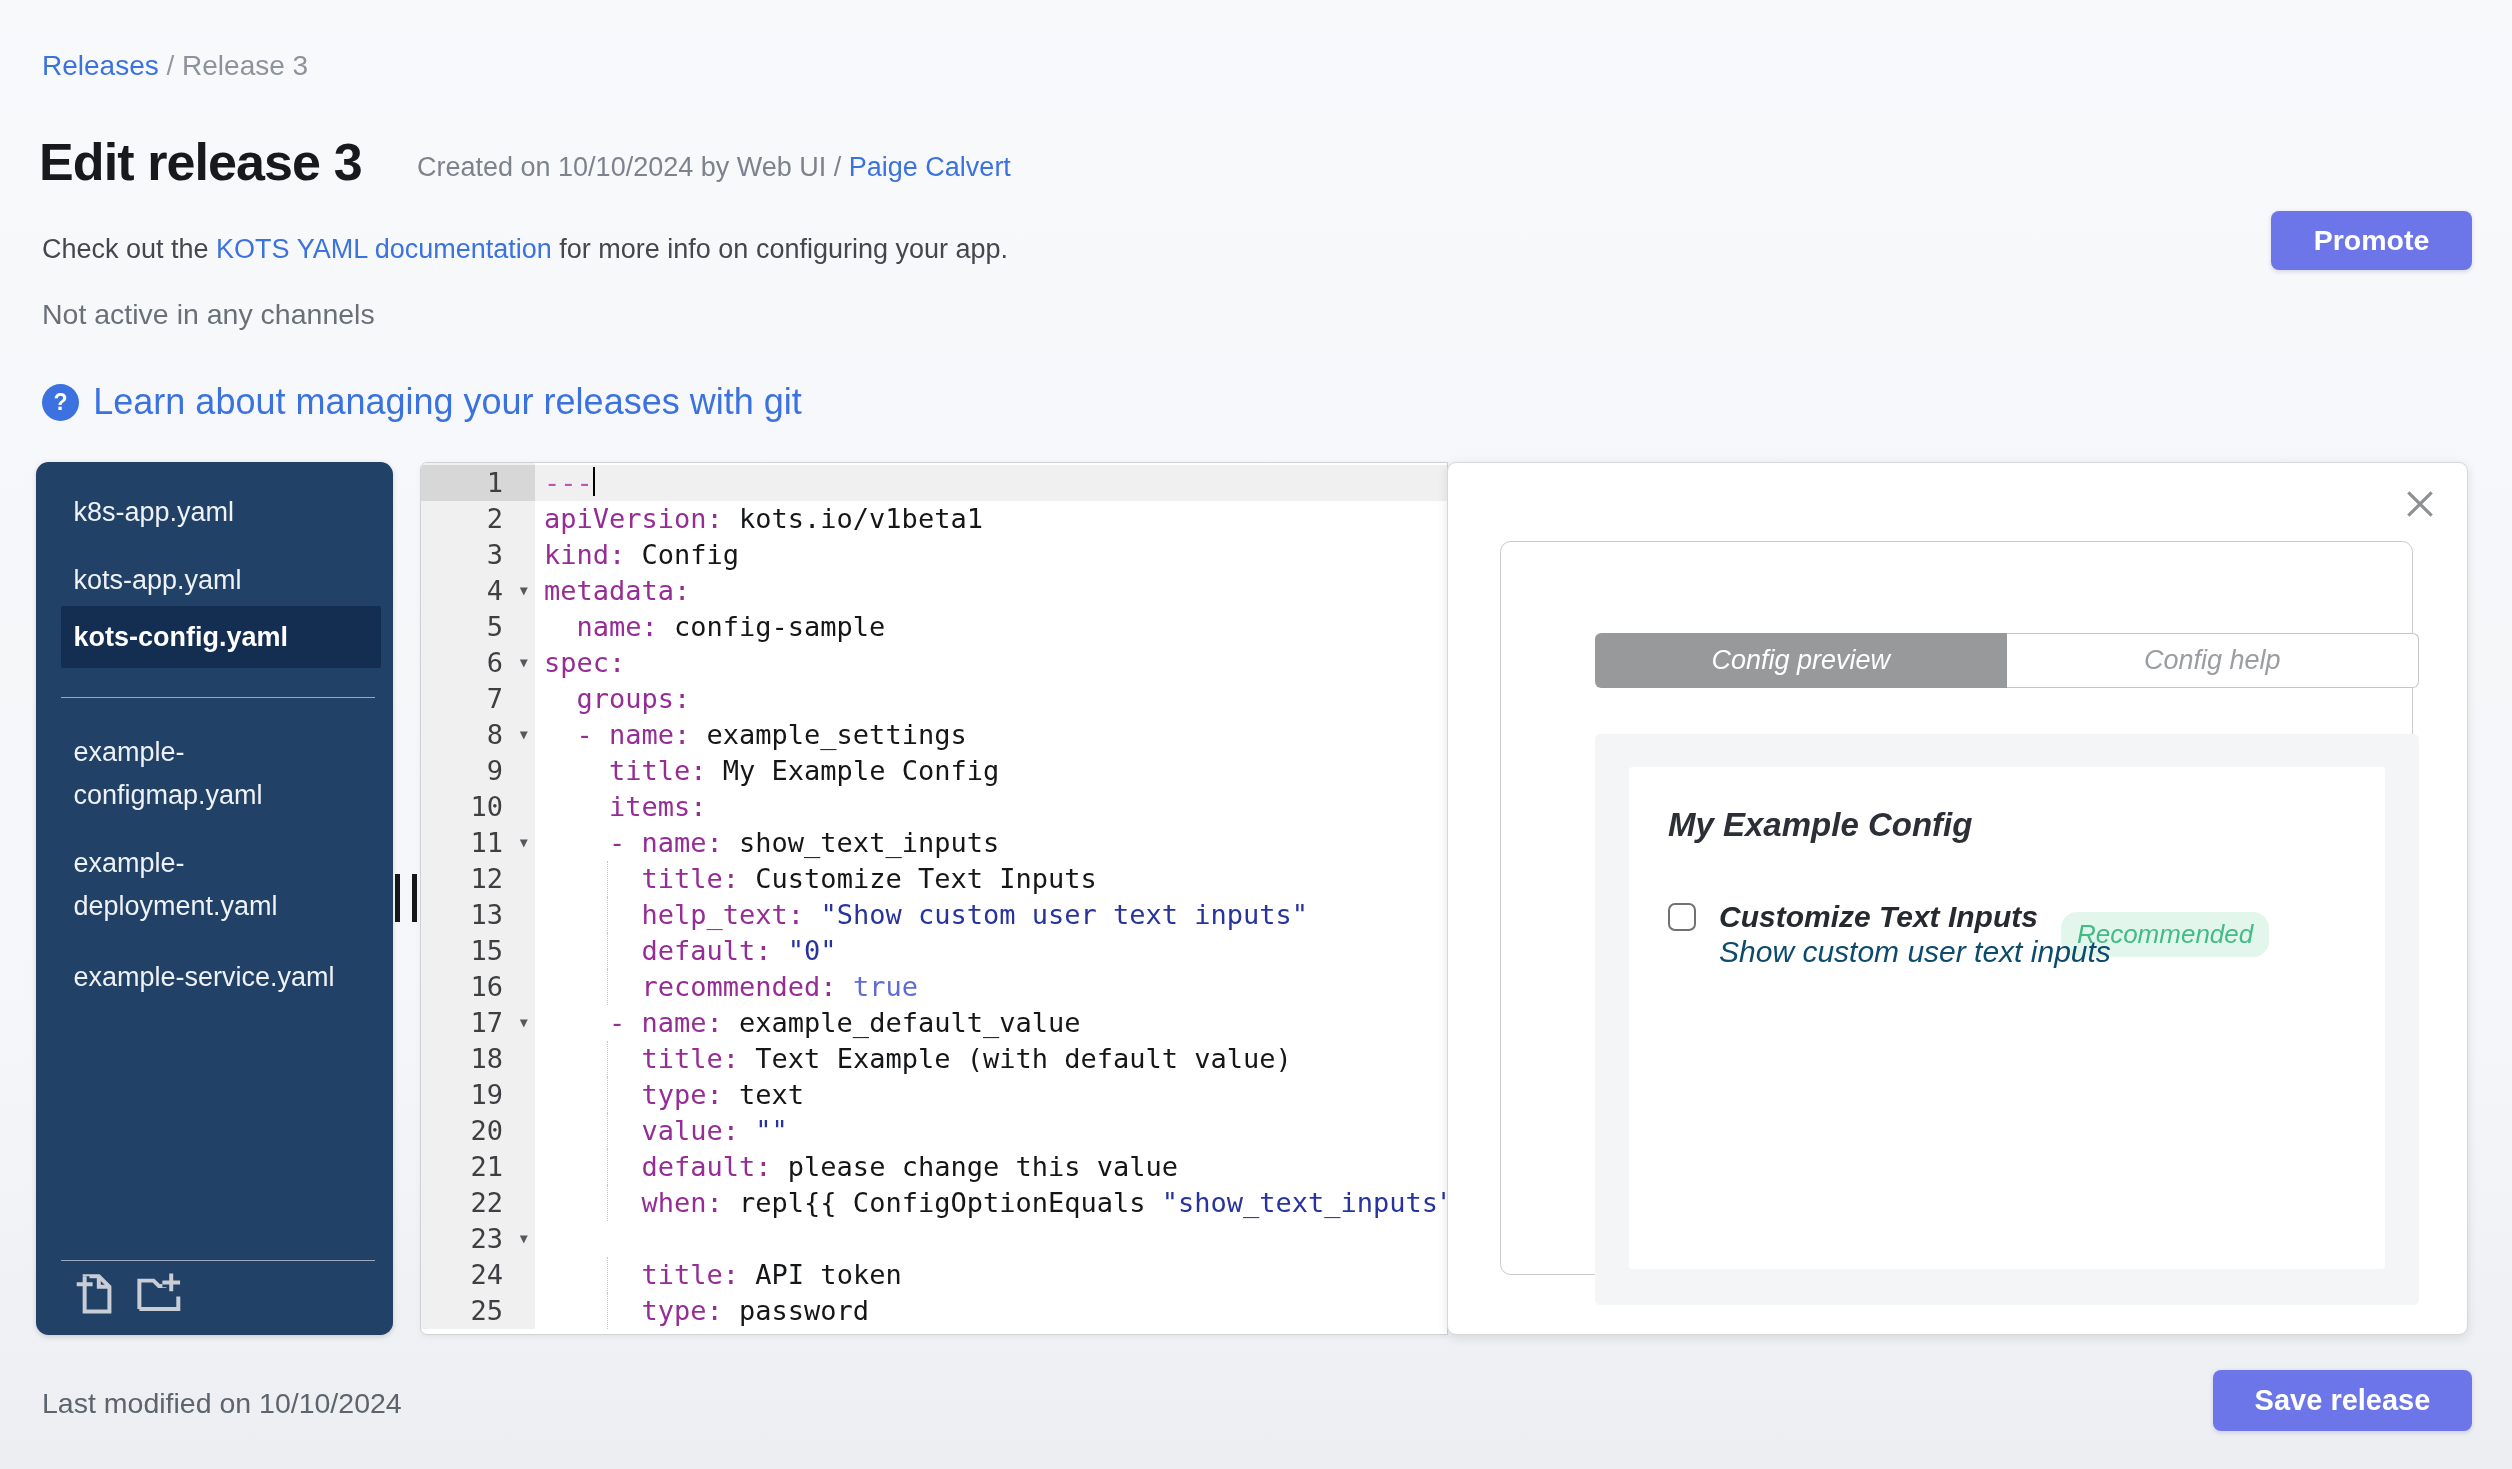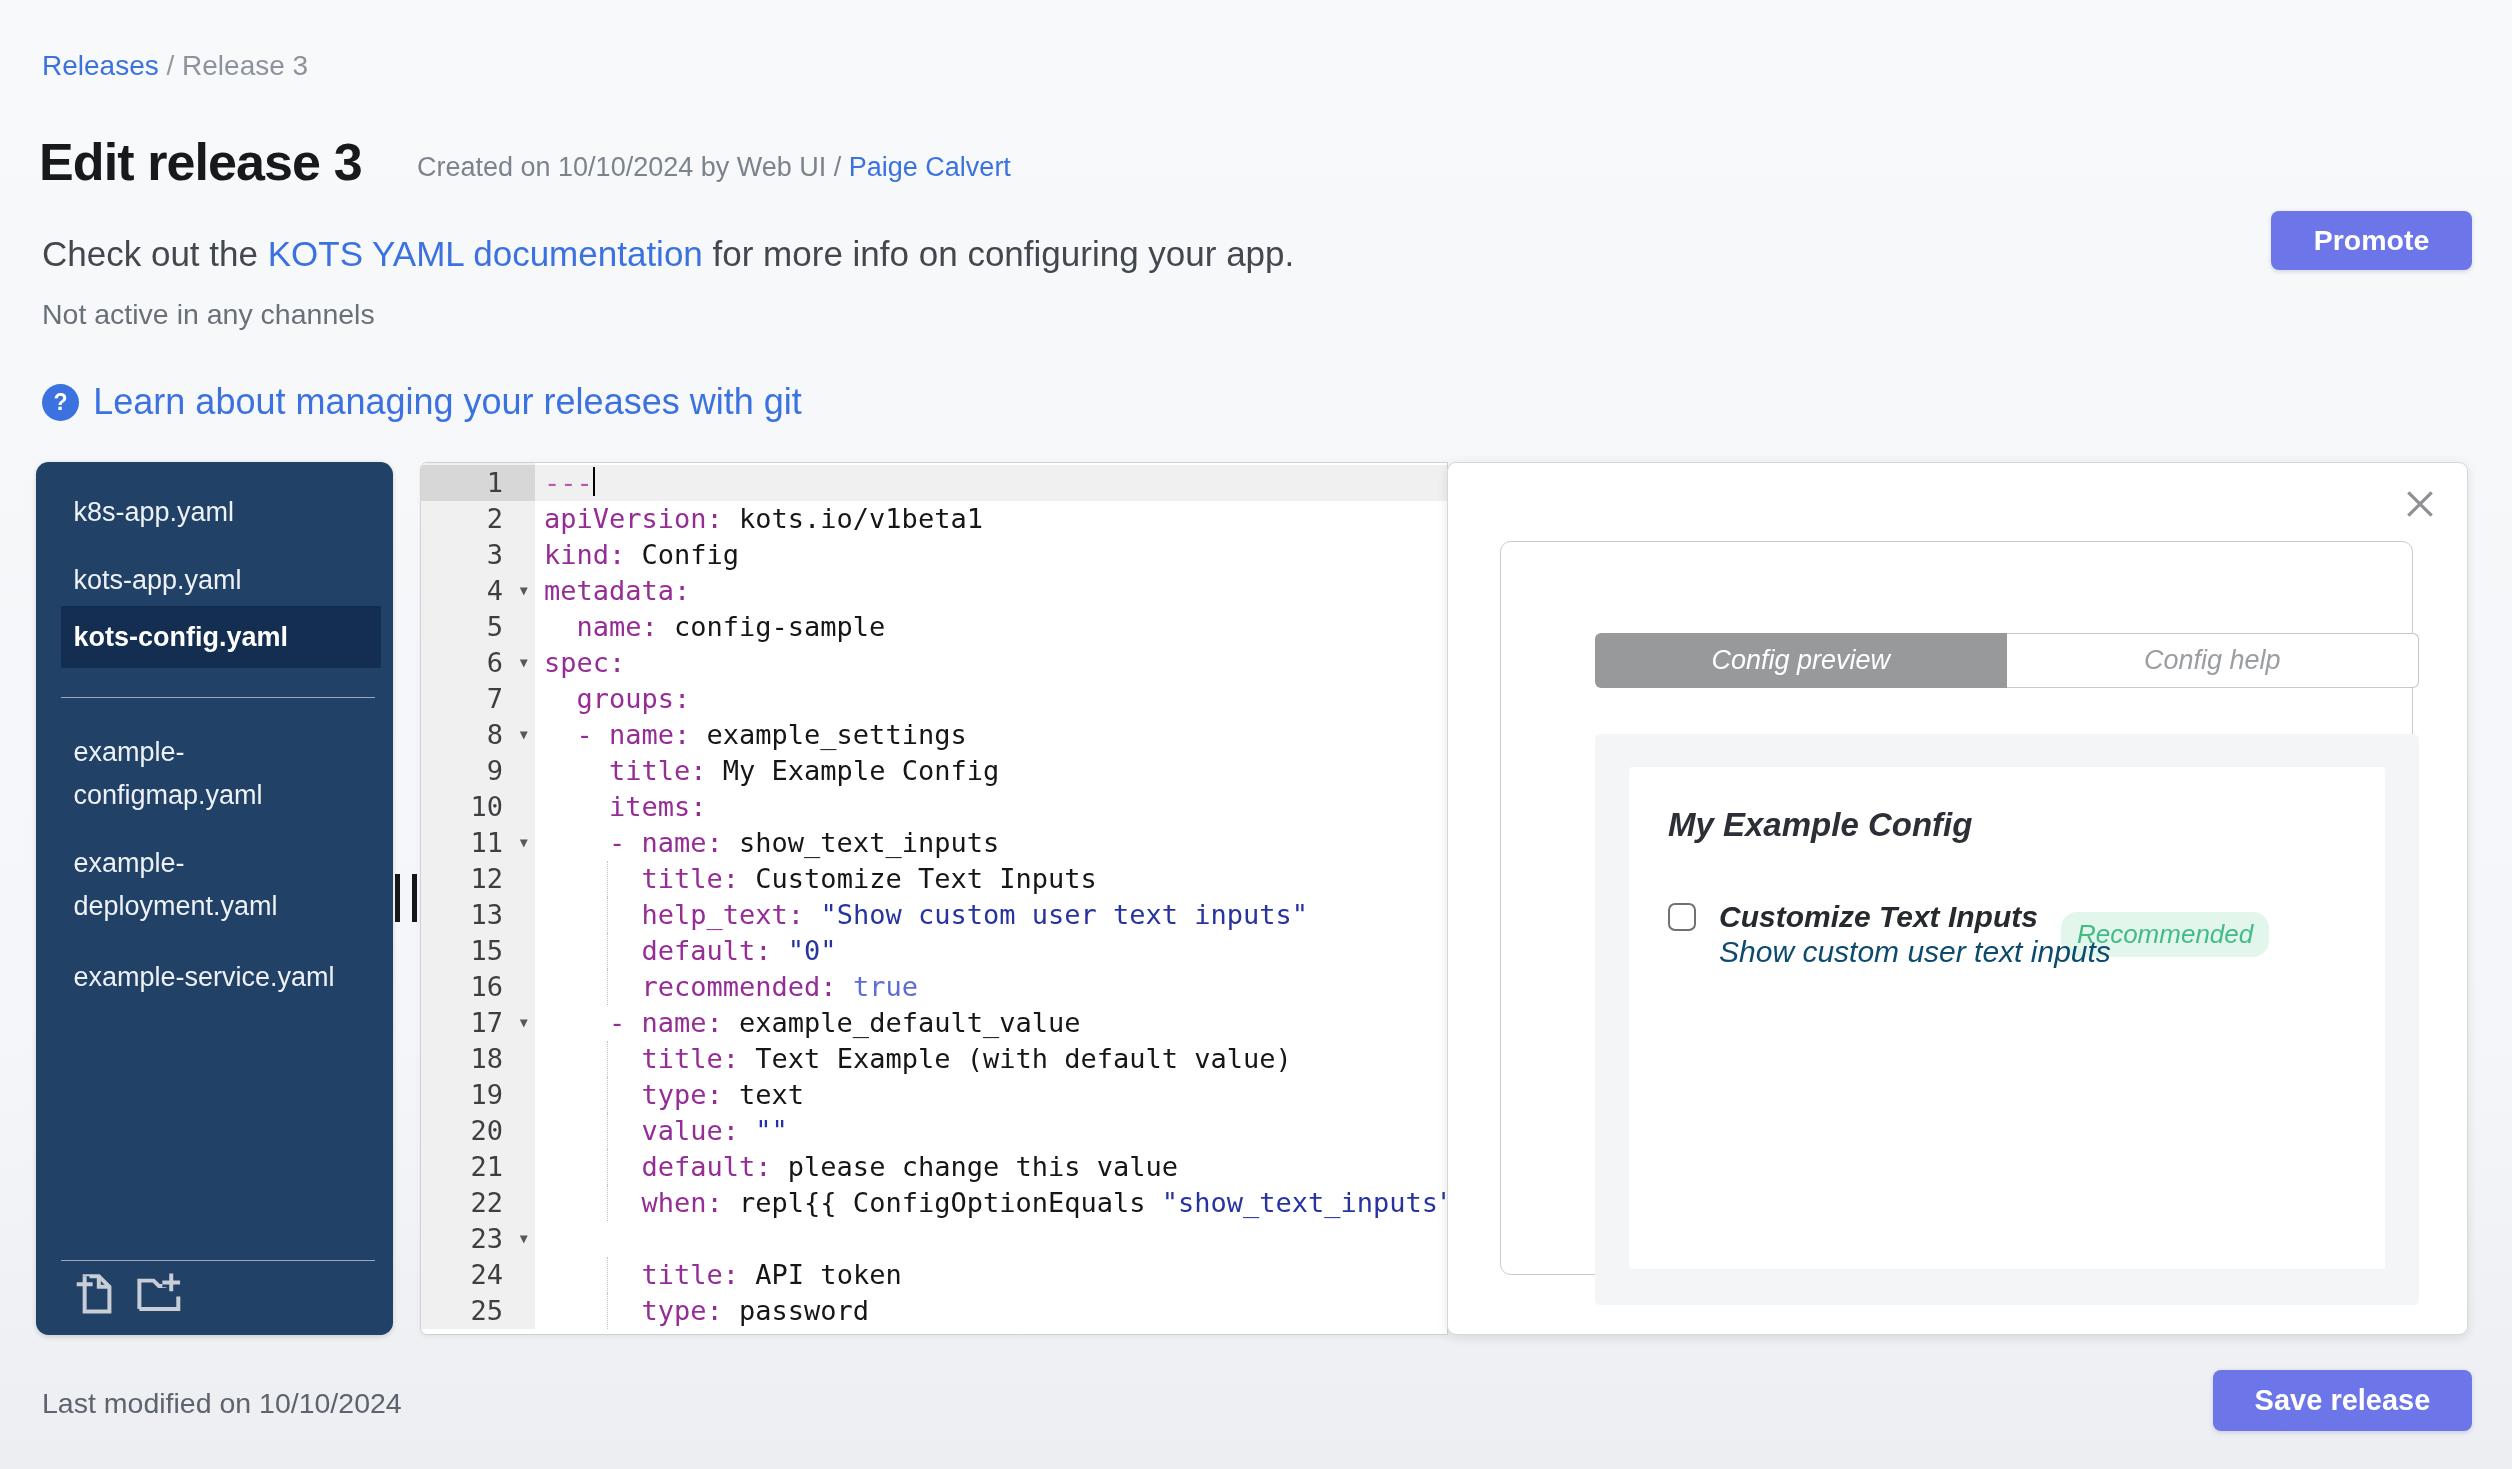--- a/index.html
+++ b/index.html
@@ -11,21 +11,21 @@
   }
   .abs { position:absolute; }
 
   
   .breadcrumb { left:42px; top:50px; font-size:28px; color:#9299a3; }
   .breadcrumb .lnk { color:var(--link); cursor:pointer; }
   .breadcrumb .cur { color:#8d939c; }
   .page-title { left:39px; top:132px; font-size:52px; font-weight:800; color:#17191d; letter-spacing:-0.9px; }
   .created { left:417px; top:152px; font-size:27px; color:#7d838d; }
   .created .lnk { color:var(--link); cursor:pointer; }
-  .doc-line { left:42px; top:234px; font-size:35px; color:#43474e; }
+  .doc-line { left:42px; top:234px; font-size:27px; color:#43474e; }
   .doc-line .lnk { color:var(--link); cursor:pointer; }
   .status-line { left:42px; top:298px; font-size:28.5px; color:#6a7078; }
   .git-row { left:42px; top:381px; display:flex; align-items:center; gap:14.3px; }
   .q-icon { width:37px; height:37px; border-radius:50%; background:var(--link); color:#fff;
             font-size:23px; font-weight:700; display:flex; align-items:center; justify-content:center; }
   .git-link { font-size:36px; color:var(--link); cursor:pointer; }
   .btn { background:var(--accent); color:#fff; font-weight:700; border:none; border-radius:8px;
          display:flex; align-items:center; justify-content:center; cursor:pointer;
          font-family:"Liberation Sans",sans-serif; box-shadow:0 1.8px 4.5px rgba(60,70,160,.18); }
   .promote { left:2271px; top:211px; width:201px; height:59px; font-size:28.5px; }

